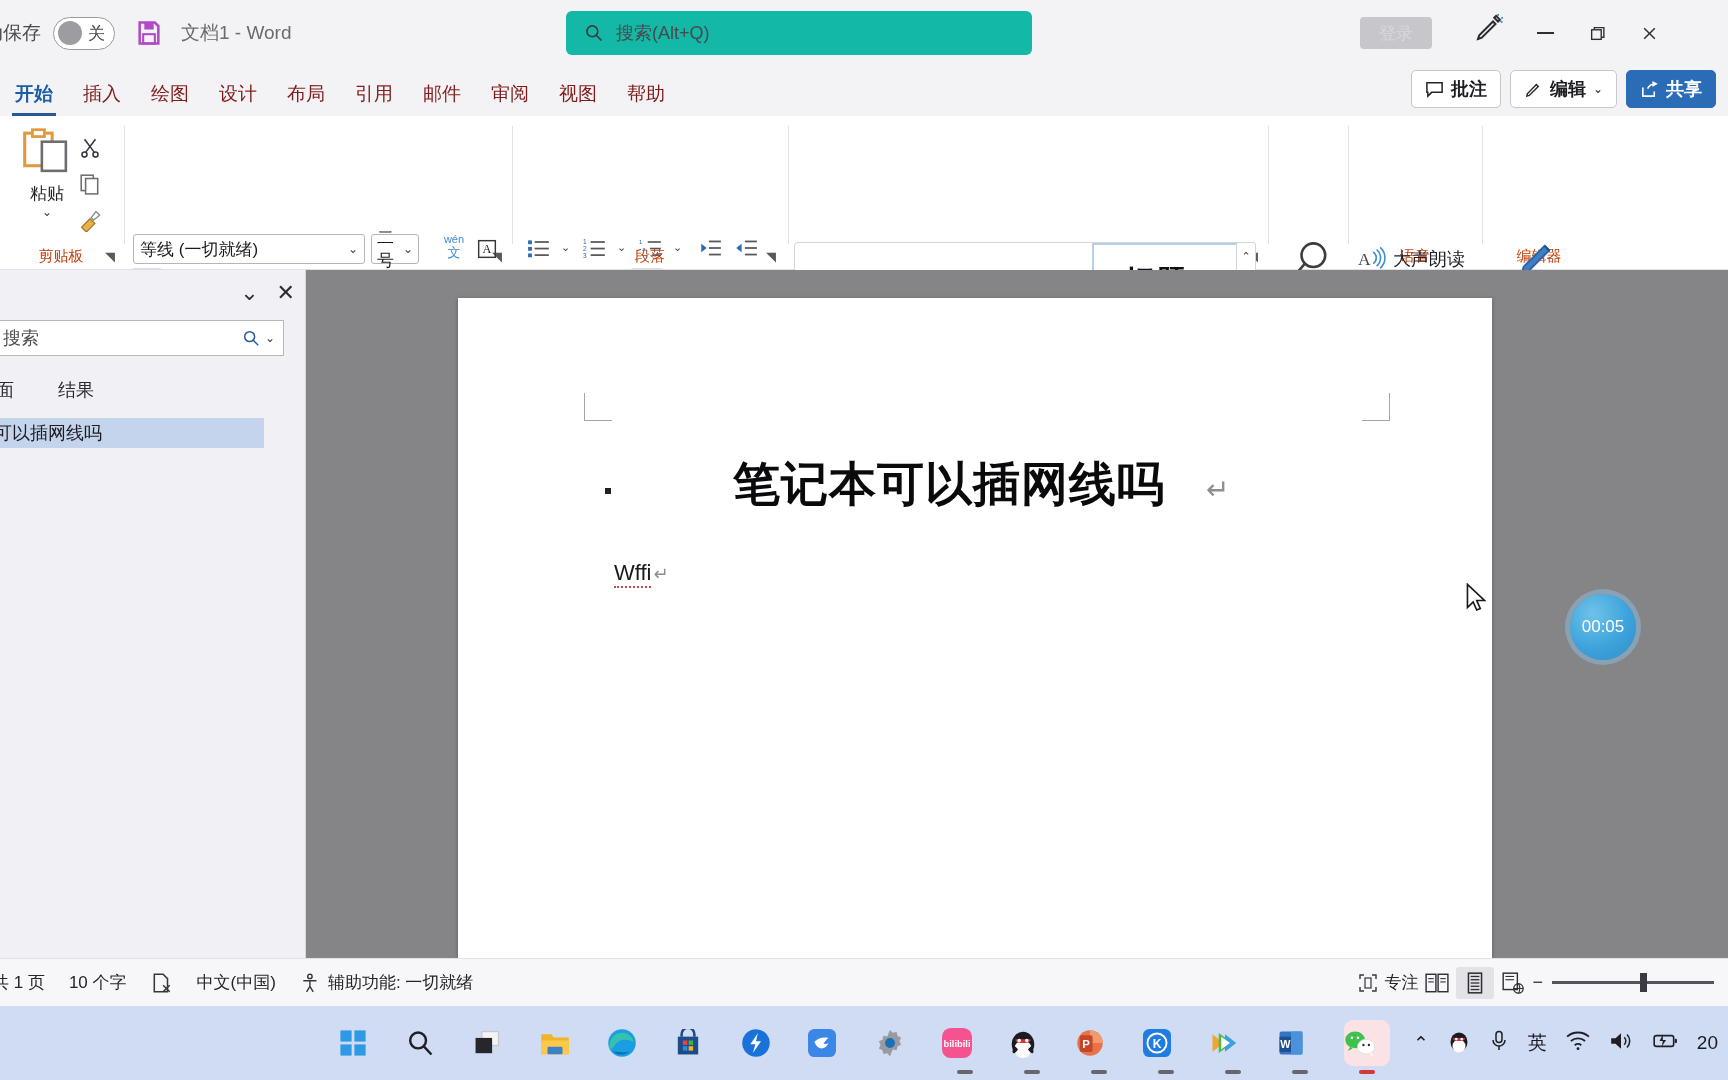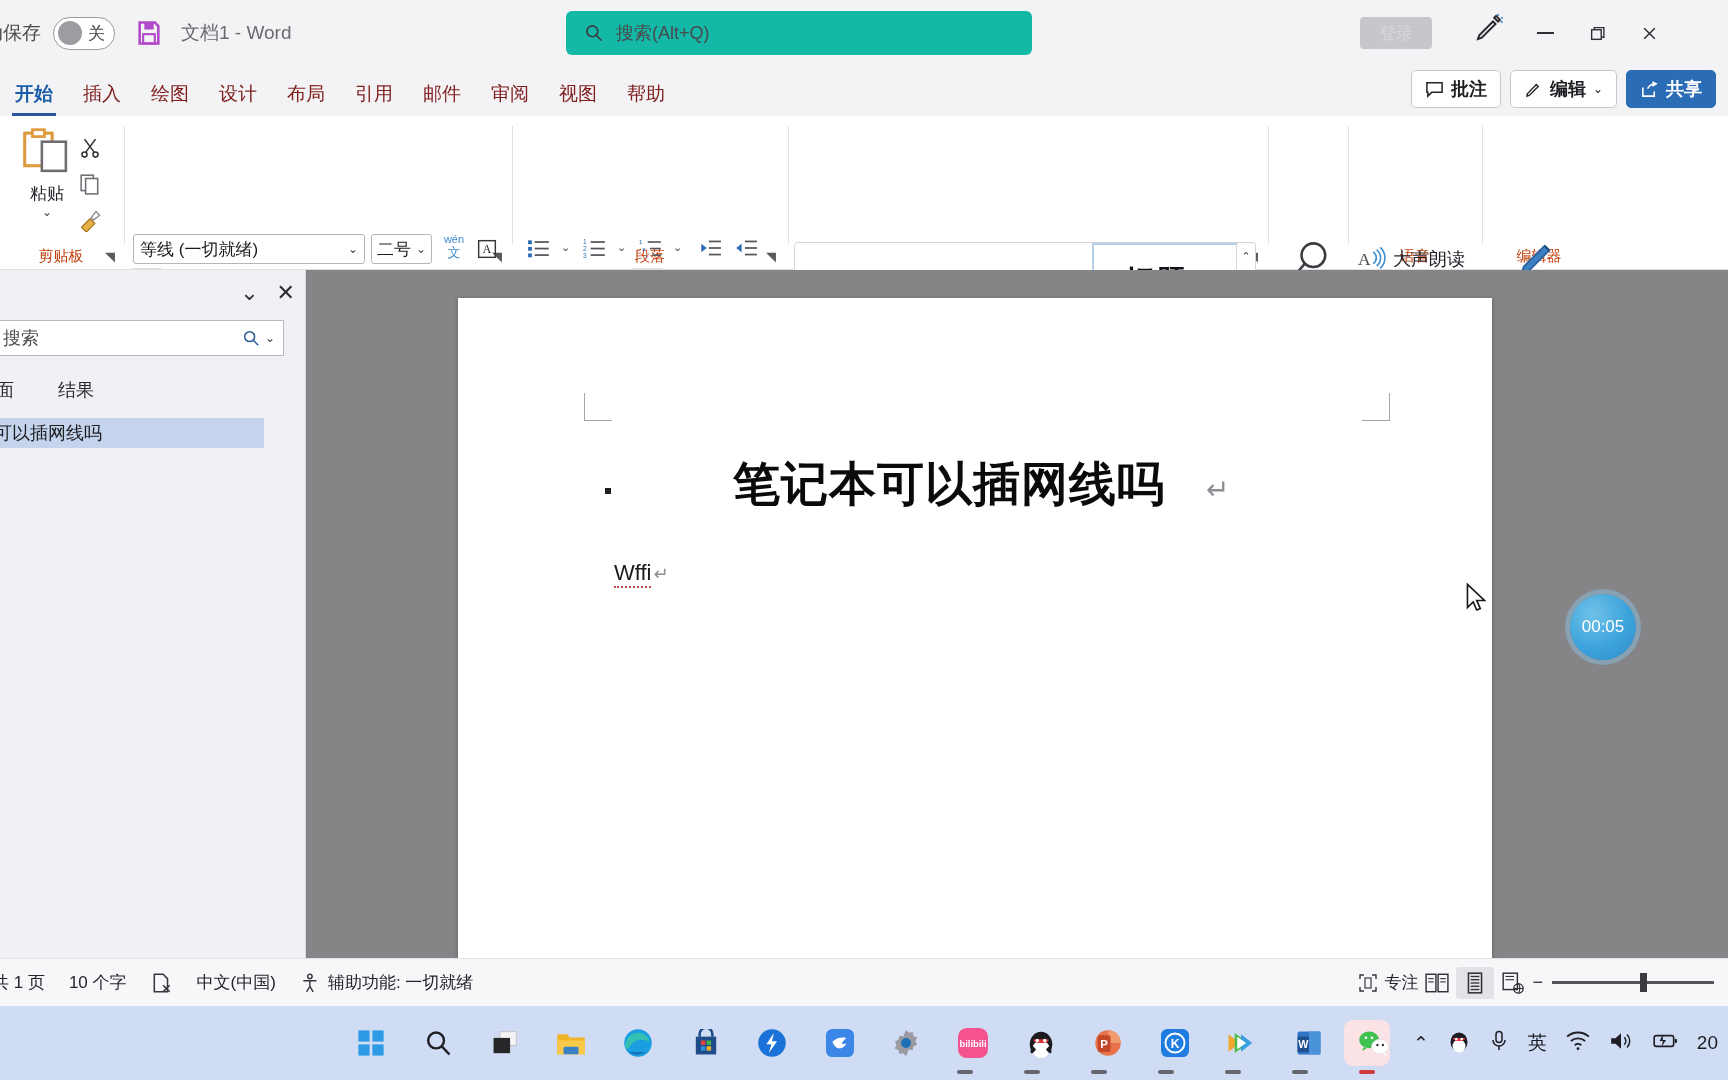--- a/index.html
+++ b/index.html
@@ -76,21 +76,21 @@
   .clip-paste { position: absolute; left: 18px; top: 12px; width: 58px; text-align: center; }
   .clip-paste .plbl { font-size: 17px; color: #24232a; margin-top: 2px; }
 
   
   .fontname {
     position: absolute; left: 133px; top: 118px; width: 232px; height: 30px;
     border: 1px solid #b6b5ba; border-radius: 3px; background: #fff;
     display: flex; align-items: center; padding: 0 6px; font-size: 17px; color: #1b1a1f;
   }
   .fontsize {
-    position: absolute; left: 371px; top: 118px; width: 61px; height: 30px;
+    position: absolute; left: 371px; top: 118px; width: 48px; height: 30px;
     border: 1px solid #b6b5ba; border-radius: 3px; background: #fff;
     display: flex; align-items: center; padding: 0 5px; font-size: 17px; color: #1b1a1f;
   }
   .chev { margin-left: auto; font-size: 12px; color: #44434a; }
   .rb {
     position: absolute; width: 32px; height: 32px; display: flex;
     align-items: center; justify-content: center; border-radius: 4px;
     font-size: 19px; color: #1d1c21;
   }
   .rb.on { background: #dedde2; }
@@ -175,21 +175,21 @@
   .zoomslider { display: flex; align-items: center; gap: 9px; }
   .ztrack { width: 162px; height: 2.5px; background: #55545a; position: relative; }
   .zhandle { position: absolute; left: 88px; top: -8px; width: 7px; height: 19px; background: #3b3a40; }
 
   
   .taskbar {
     position: absolute; left: 0; top: 1006px; width: 1728px; height: 74px;
     background: #cfdcf4; display: flex; align-items: center; justify-content: center;
   }
   .tbicons { display: flex; align-items: center; gap: 21px; }
-  .tbi { position: relative; width: 46px; height: 46px; display: flex; align-items: center; justify-content: flex-end; }
+  .tbi { position: relative; width: 46px; height: 46px; display: flex; align-items: center; justify-content: flex-start; }
   .tbi .ind { position: absolute; bottom: -8px; left: 50%; transform: translateX(-50%); width: 16px; height: 4px; border-radius: 2px; background: #67666c; }
   .tbi .ind.red { background: #d03a3a; }
   .tbi.hl { background: #fbe2e4; border-radius: 9px; }
   .tray { position: absolute; right: 10px; display: flex; align-items: center; gap: 19px; }
   .tray span { font-size: 19px; color: #1c1b21; }
   .clock { font-size: 15px; color: #1c1b21; text-align: right; line-height: 1.15; }
 </style>
 </head>
 <body>
 

